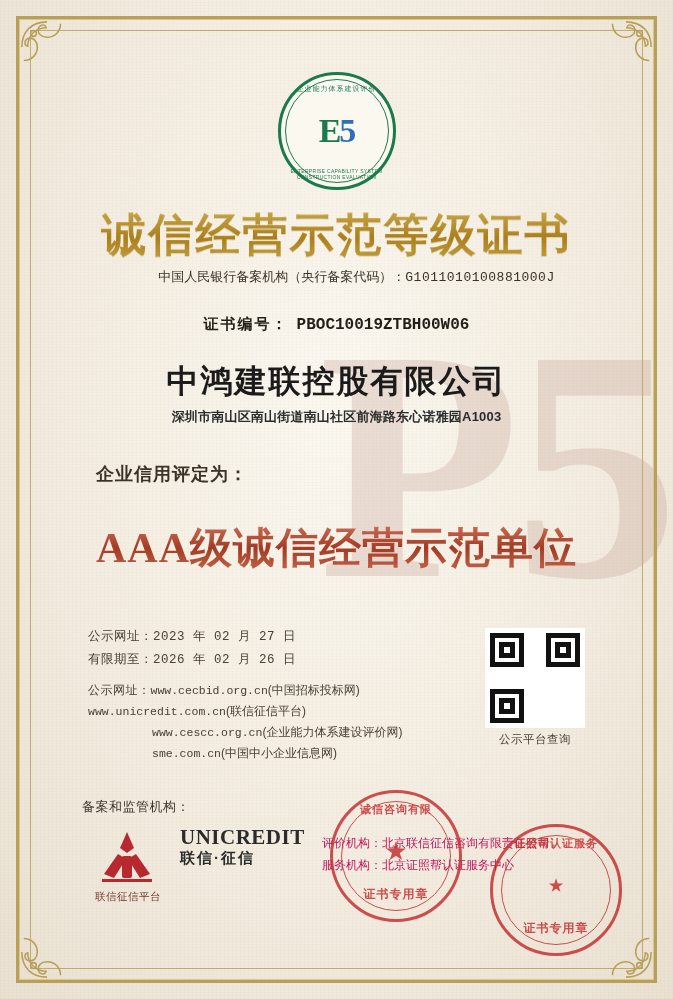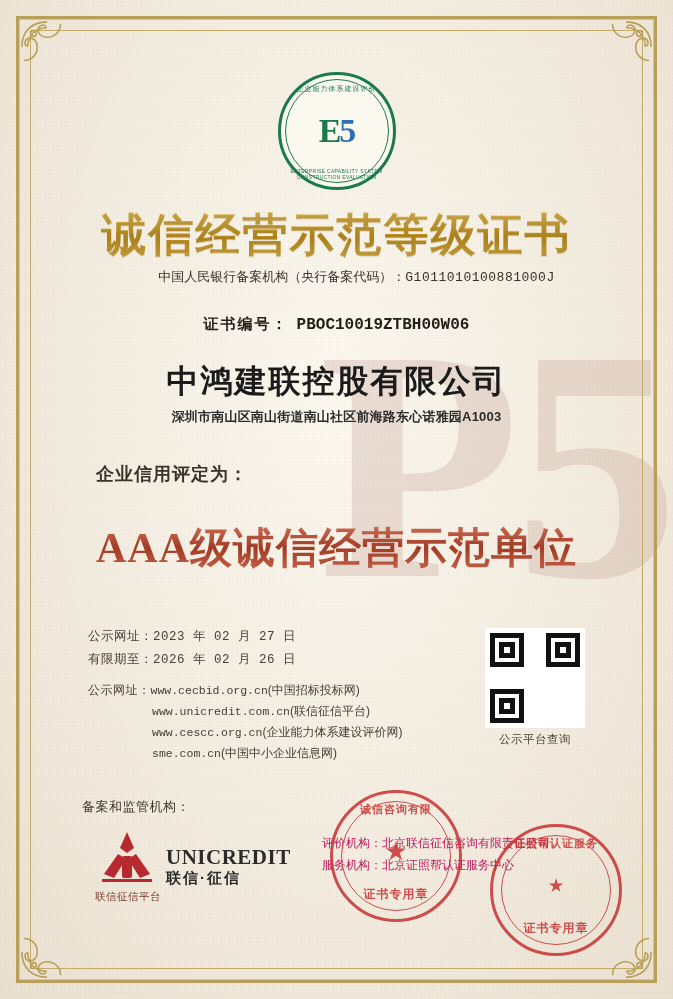--- a/index.html
+++ b/index.html
@@ -290,22 +290,22 @@
     top: 798px;
     font-size: 13px;
     color: #3f372d;
     letter-spacing: .5px;
   }
   .unicredit {
     position: absolute;
     left: 96px;
     top: 826px;
     display: flex;
-    align-items: flex-end;
-    gap: 8px;
+    align-items: flex-start;
+    gap: 22px;
   }
   .unicredit .mark {
     width: 62px; height: 62px;
     position: relative;
   }
   .unicredit .mark svg { width: 100%; height: 100%; display:block; }
   .unicredit .uc-text .uc-en {
     font-family: "Liberation Serif", serif;
     font-size: 21px;
     font-weight: bold;
@@ -468,21 +468,21 @@
       </div>
       <div class="row">
         <span class="lbl">有限期至：</span><span class="val">2026 年 02 月 26 日</span>
       </div>
     </div>
 
     <div class="sites">
       <div class="site-row">
         <span class="first-label">公示网址：</span><span class="url">www.cecbid.org.cn</span><span>(中国招标投标网)</span>
       </div>
-      <div class="site-row" style="margin-left:64px">
+      <div class="site-row" style="">
         <span class="url">www.unicredit.com.cn</span><span>(联信征信平台)</span>
       </div>
       <div class="site-row" style="margin-left:64px">
         <span class="url">www.cescc.org.cn</span><span>(企业能力体系建设评价网)</span>
       </div>
       <div class="site-row" style="margin-left:64px">
         <span class="url">sme.com.cn</span><span>(中国中小企业信息网)</span>
       </div>
     </div>
 

